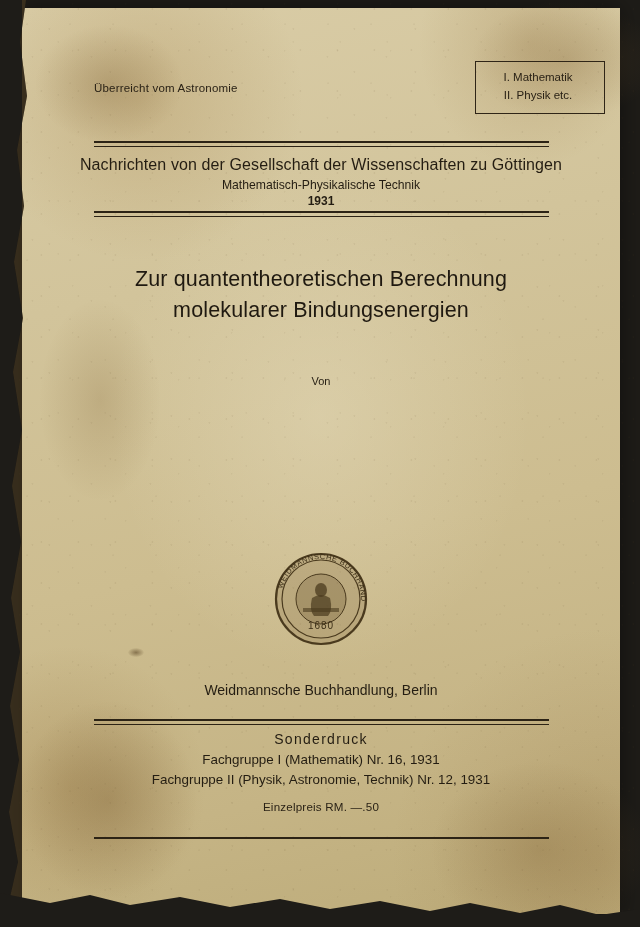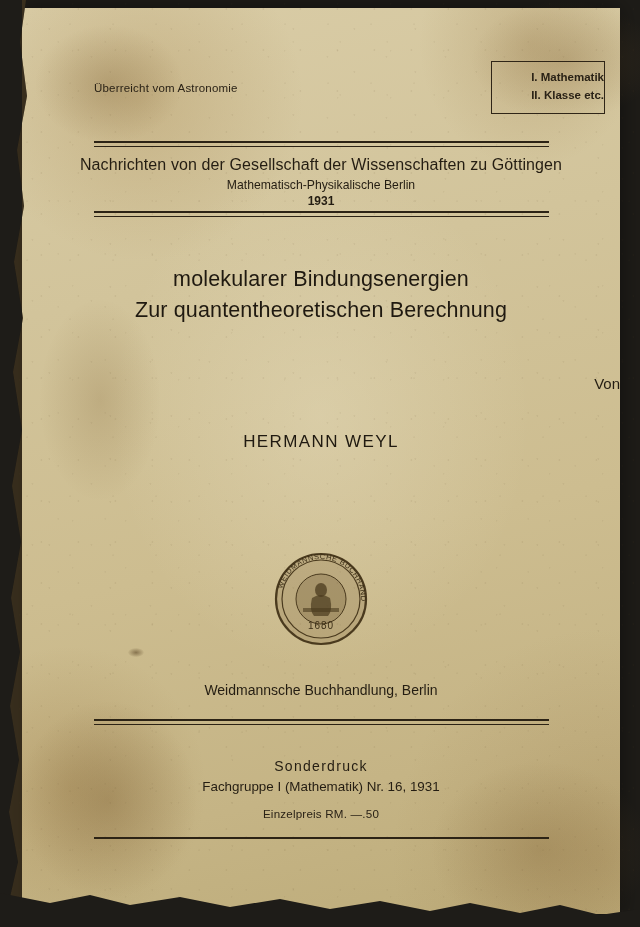--- a/index.html
+++ b/index.html
@@ -108,23 +108,22 @@
     letter-spacing: .2px;
     color: #2a2216;
   }
 
   .classbox {
     position: absolute;
     right: 15px;
     top: 53px;
     width: 112px;
     border: 1.6px solid #2f2517;
-    padding: 7px 0 8px 0;
-    text-align: right;
-    font-weight: bold;
+    padding: 7px 16px 8px 0;
+    text-align: center;
   }
   .classbox div {
     font-size: 11.5px;
     line-height: 1.55;
     padding-left: 12px;
     color: #2a2216;
   }
 
   .rule {
     position: absolute;
@@ -169,22 +168,22 @@
     font-size: 21.5px;
     line-height: 1.42;
     letter-spacing: .15px;
     color: #1f1910;
   }
 
   .byline {
     position: absolute;
     left: 0; right: 0;
     top: 367px;
-    text-align: right;
-    font-size: 15px;
+    text-align: center;
+    font-size: 11px;
     color: #241d12;
   }
 
   .author {
     position: absolute;
     left: 0; right: 0;
     top: 424px;
     text-align: center;
     font-size: 17px;
     letter-spacing: 1.4px;
@@ -209,21 +208,21 @@
     font-size: 14px;
     color: #241d12;
   }
 
   .rule-c1 { top: 711px; }
   .rule-c2 { top: 716px; border-top-width: 1.1px; }
 
   .offprint {
     position: absolute;
     left: 0; right: 0;
-    top: 750px;
+    top: 723px;
     text-align: center;
   }
   .offprint .sd {
     font-size: 14px;
     letter-spacing: 1.3px;
     color: #241d12;
   }
   .offprint .grp {
     font-size: 13.4px;
     margin-top: 5px;
@@ -262,43 +261,42 @@
   <svg class="tear-bottom" viewBox="0 0 640 70" preserveAspectRatio="none">
     <path d="M0,70 L640,70 L640,52 L600,58 L560,48 L520,56 L470,46 L430,54 L380,44 L330,52 L280,42 L230,50 L180,40 L130,48 L90,38 L50,46 L0,36 Z" fill="#1e1c18"></path>
   </svg>
 
   <div class="content">
 
     <div class="presented">Überreicht vom Astronomie</div>
 
     <div class="classbox">
       <div>I. Mathematik</div>
-      <div>II. Klasse etc.</div>
+      <div>II. Physik etc.</div>
     </div>
 
     <div class="rule rule-a1"></div>
     <div class="rule rule-a2"></div>
 
     <div class="journal" style="top:148px;">
       <div class="line1">Nachrichten von der Gesellschaft der Wissenschaften zu Göttingen</div>
-      <div class="line2">Mathematisch-Physikalische Berlin</div>
+      <div class="line2">Mathematisch-Physikalische Technik</div>
       <div class="line3">1931</div>
     </div>
 
     <div class="rule rule-b1"></div>
     <div class="rule rule-b2"></div>
 
     <div class="title">
+      <div>Zur quantentheoretischen Berechnung</div>
       <div>molekularer Bindungsenergien</div>
-      <div>Zur quantentheoretischen Berechnung</div>
     </div>
 
     <div class="byline">Von</div>
 
-    <div class="author">HERMANN WEYL</div>
 
     <svg class="seal" viewBox="0 0 106 106">
       <defs>
         <path id="arcTop" d="M 13,53 A 40,40 0 0 1 93,53"></path>
       </defs>
       <circle cx="53" cy="53" r="45" fill="rgba(120,92,48,0.22)" stroke="#4a3a1e" stroke-width="2.2"></circle>
       <circle cx="53" cy="53" r="39" fill="none" stroke="#4a3a1e" stroke-width="1.2"></circle>
       <circle cx="53" cy="53" r="25" fill="rgba(90,68,34,0.22)" stroke="#4a3a1e" stroke-width="1"></circle>
 
       <ellipse cx="53" cy="44" rx="6" ry="7" fill="#4a3a1e" opacity="0.75"></ellipse>
@@ -311,20 +309,21 @@
     </svg>
 
     <div class="publisher">Weidmannsche Buchhandlung, Berlin</div>
 
     <div class="rule rule-c1"></div>
     <div class="rule rule-c2"></div>
 
     <div class="offprint">
       <div class="sd">Sonderdruck</div>
       <div class="grp">Fachgruppe I (Mathematik) Nr. 16, 1931</div>
+      <div class="grp">Fachgruppe II (Physik, Astronomie, Technik) Nr. 12, 1931</div>
       <div class="price">Einzelpreis RM. —.50</div>
     </div>
 
     <div class="rule rule-d1"></div>
 
   </div>
 
   <div class="grain"></div>
 
 </div>

